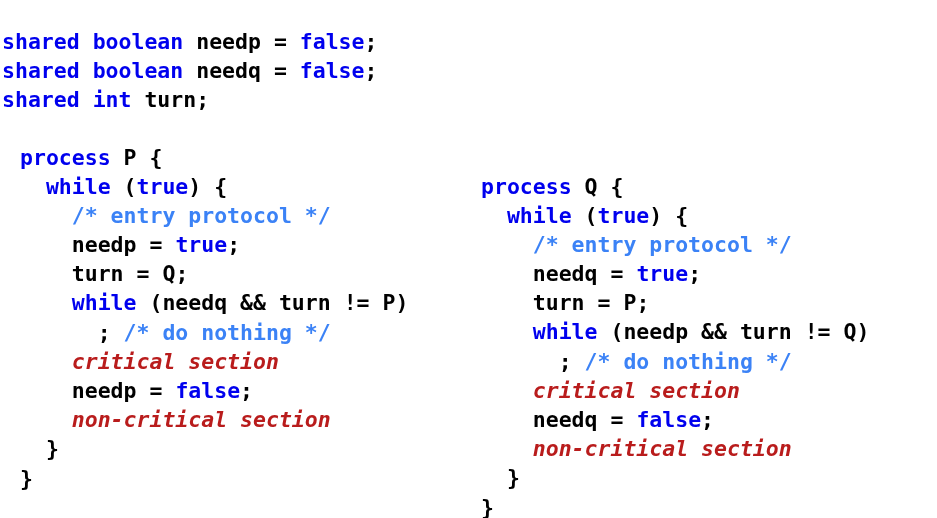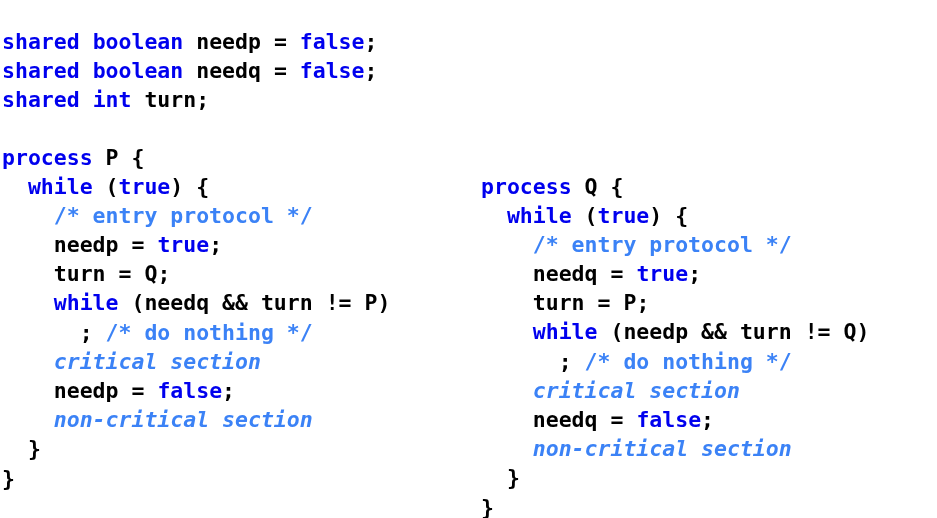--- a/index.html
+++ b/index.html
@@ -32,41 +32,41 @@
     font-weight: bold;
     line-height: 29.2px;
     letter-spacing: 0px;
     -webkit-font-smoothing: none;
   }
   #block-shared {
     left: 2px;
     top: 5px;
   }
   #block-process-p {
-    left: 2px;
+    left: 20px;
     top: 121px;
   }
   #block-process-q {
     left: 481px;
     top: 150px;
   }
   .line {
     display: block;
     white-space: pre;
     height: 29.2px;
   }
   .tok { white-space: pre; }
   .kw      { color: #0000ee; }
   .ident   { color: #000000; }
   .punc    { color: #000000; }
   .op      { color: #000000; }
   .lit     { color: #0000ee; }
   .comment { color: #3b82f6; }
   .placeholder {
-    color: #3b82f6;
+    color: #b91c1c;
     font-style: italic;
   }
 </style>
 </head>
 <body>
 
 <div class="code-surface">
 
   <pre class="code-block" id="block-shared"><span class="line"><span class="tok kw">shared</span><span class="tok punc"> </span><span class="tok kw">boolean</span><span class="tok punc"> </span><span class="tok ident">needp</span><span class="tok punc"> </span><span class="tok op">=</span><span class="tok punc"> </span><span class="tok lit">false</span><span class="tok punc">;</span></span><span class="line"><span class="tok kw">shared</span><span class="tok punc"> </span><span class="tok kw">boolean</span><span class="tok punc"> </span><span class="tok ident">needq</span><span class="tok punc"> </span><span class="tok op">=</span><span class="tok punc"> </span><span class="tok lit">false</span><span class="tok punc">;</span></span><span class="line"><span class="tok kw">shared</span><span class="tok punc"> </span><span class="tok kw">int</span><span class="tok punc"> </span><span class="tok ident">turn</span><span class="tok punc">;</span></span></pre>
 

